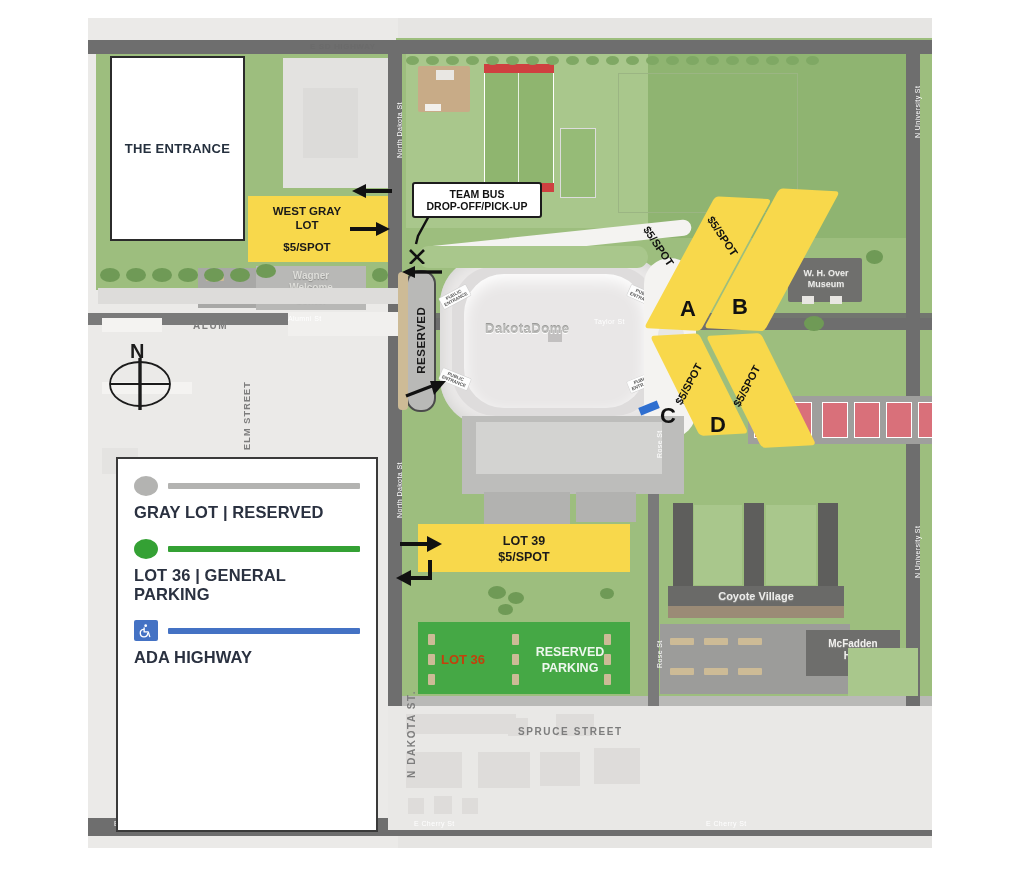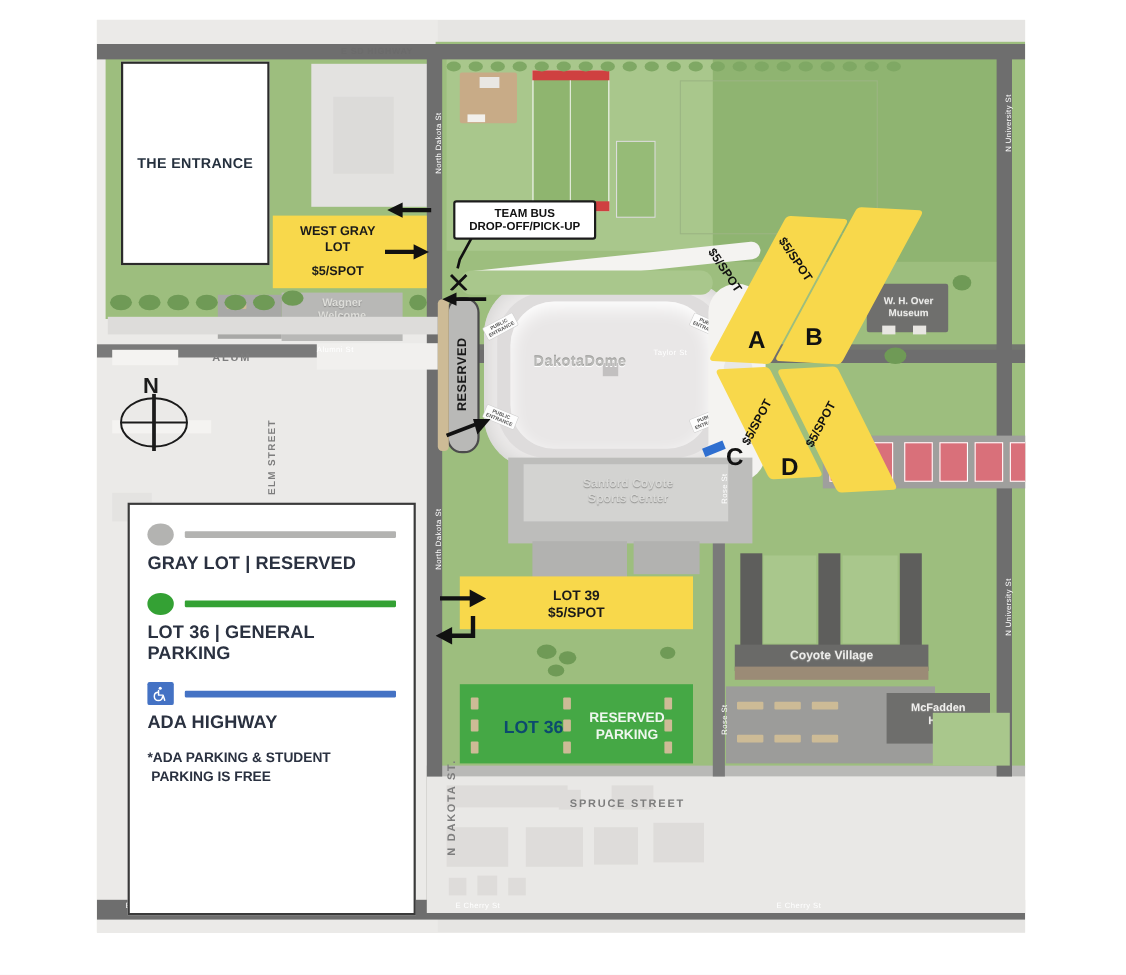--- a/index.html
+++ b/index.html
@@ -261,24 +261,20 @@
     <div class="entlabel" style="left:352px;top:355px;transform:rotate(22deg);">PUBLIC<br>ENTRANCE</div>
     <div class="entlabel" style="left:540px;top:358px;transform:rotate(-22deg);">PUBLIC<br>ENTRANCE</div>
 
     <div class="plate" style="left:334px;top:215px;width:270px;height:16px;background:#f4f3f1;border-radius:8px;transform:rotate(-6deg);"></div>
     <div class="plate" style="left:556px;top:240px;width:52px;height:180px;background:#f4f3f1;border-radius:26px;"></div>
     <div class="plate" style="left:566px;top:300px;width:34px;height:34px;border-radius:50%;background:#e8e7e5;border:4px solid #f4f3f1;"></div>
     <div class="plate grass2" style="left:330px;top:228px;width:230px;height:22px;border-radius:12px;"></div>
 
     <div class="plate bldg" style="left:374px;top:398px;width:222px;height:78px;background:#bdbdbb;"></div>
     <div class="plate" style="left:388px;top:404px;width:186px;height:52px;background:#d3d3d1;"></div>
-    <div class="bldgtext" style="left:398px;top:416px;width:170px;">
-      <span>Sanford Coyote</span><br>
-      <span>Sports Center</span>
-    </div>
     <div class="plate bldg2" style="left:396px;top:474px;width:86px;height:36px;"></div>
     <div class="plate bldg2" style="left:488px;top:474px;width:60px;height:30px;"></div>
 
     <div class="plate" style="left:700px;top:240px;width:74px;height:44px;background:#6f6f6d;border-radius:2px;"></div>
     <div class="bldgtext" style="left:702px;top:250px;width:72px;color:#ececea;font-size:9px;">
       <span>W. H. Over</span><br>
       <span>Museum</span>
     </div>
     <div class="plate" style="left:714px;top:278px;width:12px;height:8px;background:#e8e6e2;"></div>
     <div class="plate" style="left:742px;top:278px;width:12px;height:8px;background:#e8e6e2;"></div>
@@ -387,21 +383,21 @@
     <div class="lotletter" style="left:622px;top:394px;">D</div>
     <div class="pricerot" style="left:636px;top:362px;transform:rotate(-62deg);">$5/SPOT</div>
 
     <div class="lot-yellow plate" style="left:330px;top:506px;width:212px;height:48px;"></div>
     <div class="lotlabel" style="left:330px;top:516px;width:212px;font-size:12.5px;">
       <span>LOT 39</span><br>
       <span>$5/SPOT</span>
     </div>
 
     <div class="lot-green plate" style="left:330px;top:604px;width:212px;height:72px;"></div>
-    <div class="lotlabel" style="left:354px;top:634px;width:86px;font-size:16px;color:#0c4a6e;">LOT 36</div>
+    <div class="lotlabel" style="left:332px;top:634px;width:86px;font-size:13px;color:#c2410c;">LOT 36</div>
     <div class="lotlabel" style="left:432px;top:627px;width:100px;font-size:12.5px;color:#eef7ee;">
       <span>RESERVED</span><br>
       <span>PARKING</span>
     </div>
 
     <div class="stall" style="left:340px;top:616px;width:7px;height:11px;background:#cdbb96;"></div>
     <div class="stall" style="left:340px;top:636px;width:7px;height:11px;background:#cdbb96;"></div>
     <div class="stall" style="left:340px;top:656px;width:7px;height:11px;background:#cdbb96;"></div>
     <div class="stall" style="left:424px;top:616px;width:7px;height:11px;background:#cdbb96;"></div>
     <div class="stall" style="left:424px;top:636px;width:7px;height:11px;background:#cdbb96;"></div>
@@ -514,19 +510,15 @@
             <circle cx="11.5" cy="4" r="2.1" fill="#ffffff"></circle>
             <path d="M9.2 7.2 L9.2 13.4 L15.4 13.4 L17.6 20.4" stroke="#ffffff" stroke-width="2" fill="none" stroke-linecap="round" stroke-linejoin="round"></path>
             <path d="M14.6 15.6 A5.6 5.6 0 1 1 8.2 9.6" stroke="#ffffff" stroke-width="2" fill="none" stroke-linecap="round"></path>
           </svg>
         </div>
         <div class="leg-line" style="background:#4472c4;"></div>
       </div>
       <div class="leg-txt">ADA HIGHWAY</div>
     </div>
 
-    <div class="legnote">
-      <span>*ADA PARKING &amp; STUDENT</span><br>
-      &nbsp;<span>PARKING IS FREE</span>
-    </div>
   </div>
 
 </div>
 
 </body></html>

